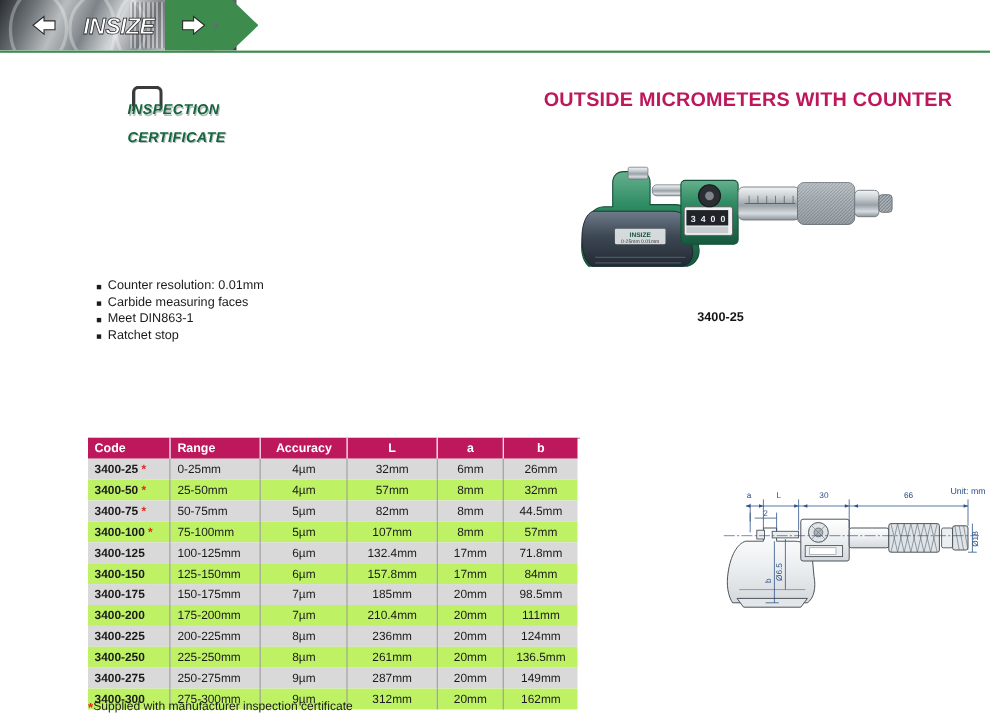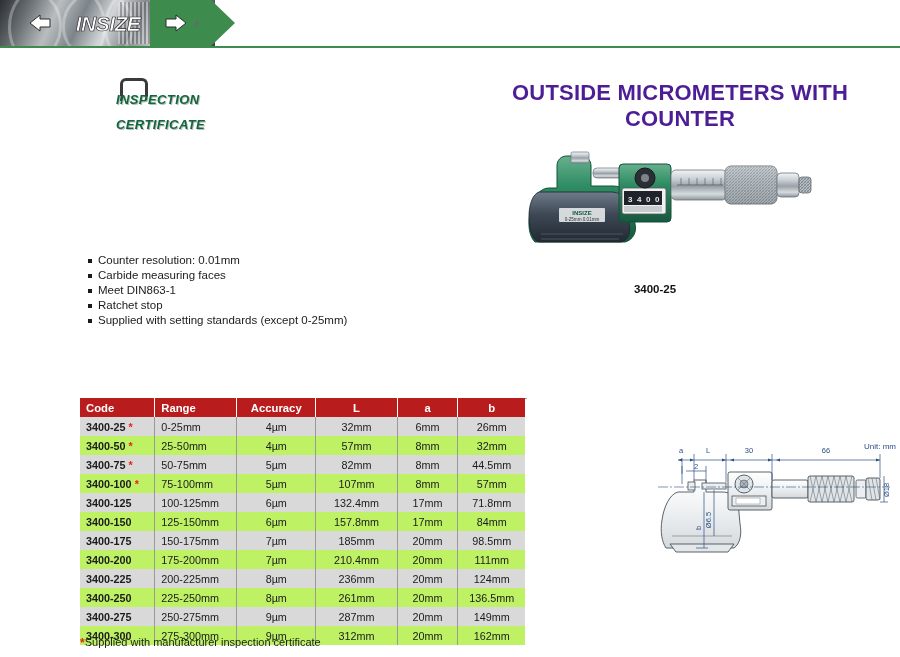--- a/index.html
+++ b/index.html
@@ -32,37 +32,37 @@
   .cert-bracket{position:absolute;left:4px;top:0;width:22px;height:20px;
     border:3px solid #3a3a3a;border-bottom:none;border-radius:6px 6px 0 0;}
   .cert-text{position:absolute;left:0;top:15px;width:150px;}
   .cert-line{display:block;font-style:italic;font-weight:bold;color:#11663a;
     font-size:13px;letter-spacing:.4px;line-height:13px;
     text-shadow:1px 1px 0 #b9bcbe;}
   .cert-line.l2{margin-top:12px;}
 
   
   .page-title{position:absolute;left:480px;top:80px;width:400px;text-align:center;
-    font-size:22px;font-weight:bold;letter-spacing:.2px;color:#4c1d95;}
+    font-size:18px;font-weight:bold;letter-spacing:.2px;color:#be185d;}
 
   
   .features{position:absolute;left:88px;top:253px;width:330px;}
   .feat{display:flex;align-items:flex-start;font-size:11.5px;line-height:14.6px;color:#1b1b1b;}
   .feat .bullet{width:10px;flex:0 0 10px;color:#1b1b1b;font-size:9px;line-height:15px;}
   .feat .bullet i{display:inline-block;width:4px;height:4px;background:#1b1b1b;vertical-align:middle;font-style:normal;}
 
   
   .product{position:absolute;left:505px;top:140px;width:320px;height:130px;}
   .prod-caption{position:absolute;left:565px;top:283px;width:180px;text-align:center;
     font-size:11.5px;font-weight:bold;color:#141414;}
 
   
   .spec-table{position:absolute;left:80px;top:398px;width:445px;border-collapse:collapse;
     font-size:10.8px;}
-  .spec-table th{background:#b91c1c;color:#fff;font-weight:bold;font-size:11.3px;
+  .spec-table th{background:#be185d;color:#fff;font-weight:bold;font-size:11.3px;
     height:17px;padding:1px 6px;border-right:1px solid #fff;text-align:center;}
   .spec-table th.lft{text-align:left;}
   .spec-table td{height:17px;padding:1px 6px;text-align:center;color:#1b1b1b;
     border-right:1px solid #9a9a9a;}
   .spec-table td.code{text-align:left;font-weight:bold;}
   .spec-table td.rng{text-align:left;}
   .spec-table td:last-child,.spec-table th:last-child{border-right:none;}
   .spec-table tr.odd td{background:#d9d9d9;}
   .spec-table tr.even td{background:#bef264;}
   .star{color:#e8231a;font-weight:bold;}
@@ -118,24 +118,20 @@
       <span class="bullet"><i></i></span>
       <span>Carbide measuring faces</span>
     </div>
   <div class="feat">
       <span class="bullet"><i></i></span>
       <span>Meet DIN863-1</span>
     </div>
   <div class="feat">
       <span class="bullet"><i></i></span>
       <span>Ratchet stop</span>
-    </div>
-  <div class="feat">
-      <span class="bullet"><i></i></span>
-      <span>Supplied with setting standards (except 0-25mm)</span>
     </div>
 </div>
 
 <svg class="product" viewBox="0 0 320 130">
   <defs>
     <linearGradient id="gGreen" x1="0" y1="0" x2="0" y2="1">
       <stop offset="0%" stop-color="#67b08e"></stop>
         <stop offset="35%" stop-color="#2f8c63"></stop>
       <stop offset="100%" stop-color="#17583e"></stop>
     </linearGradient>

